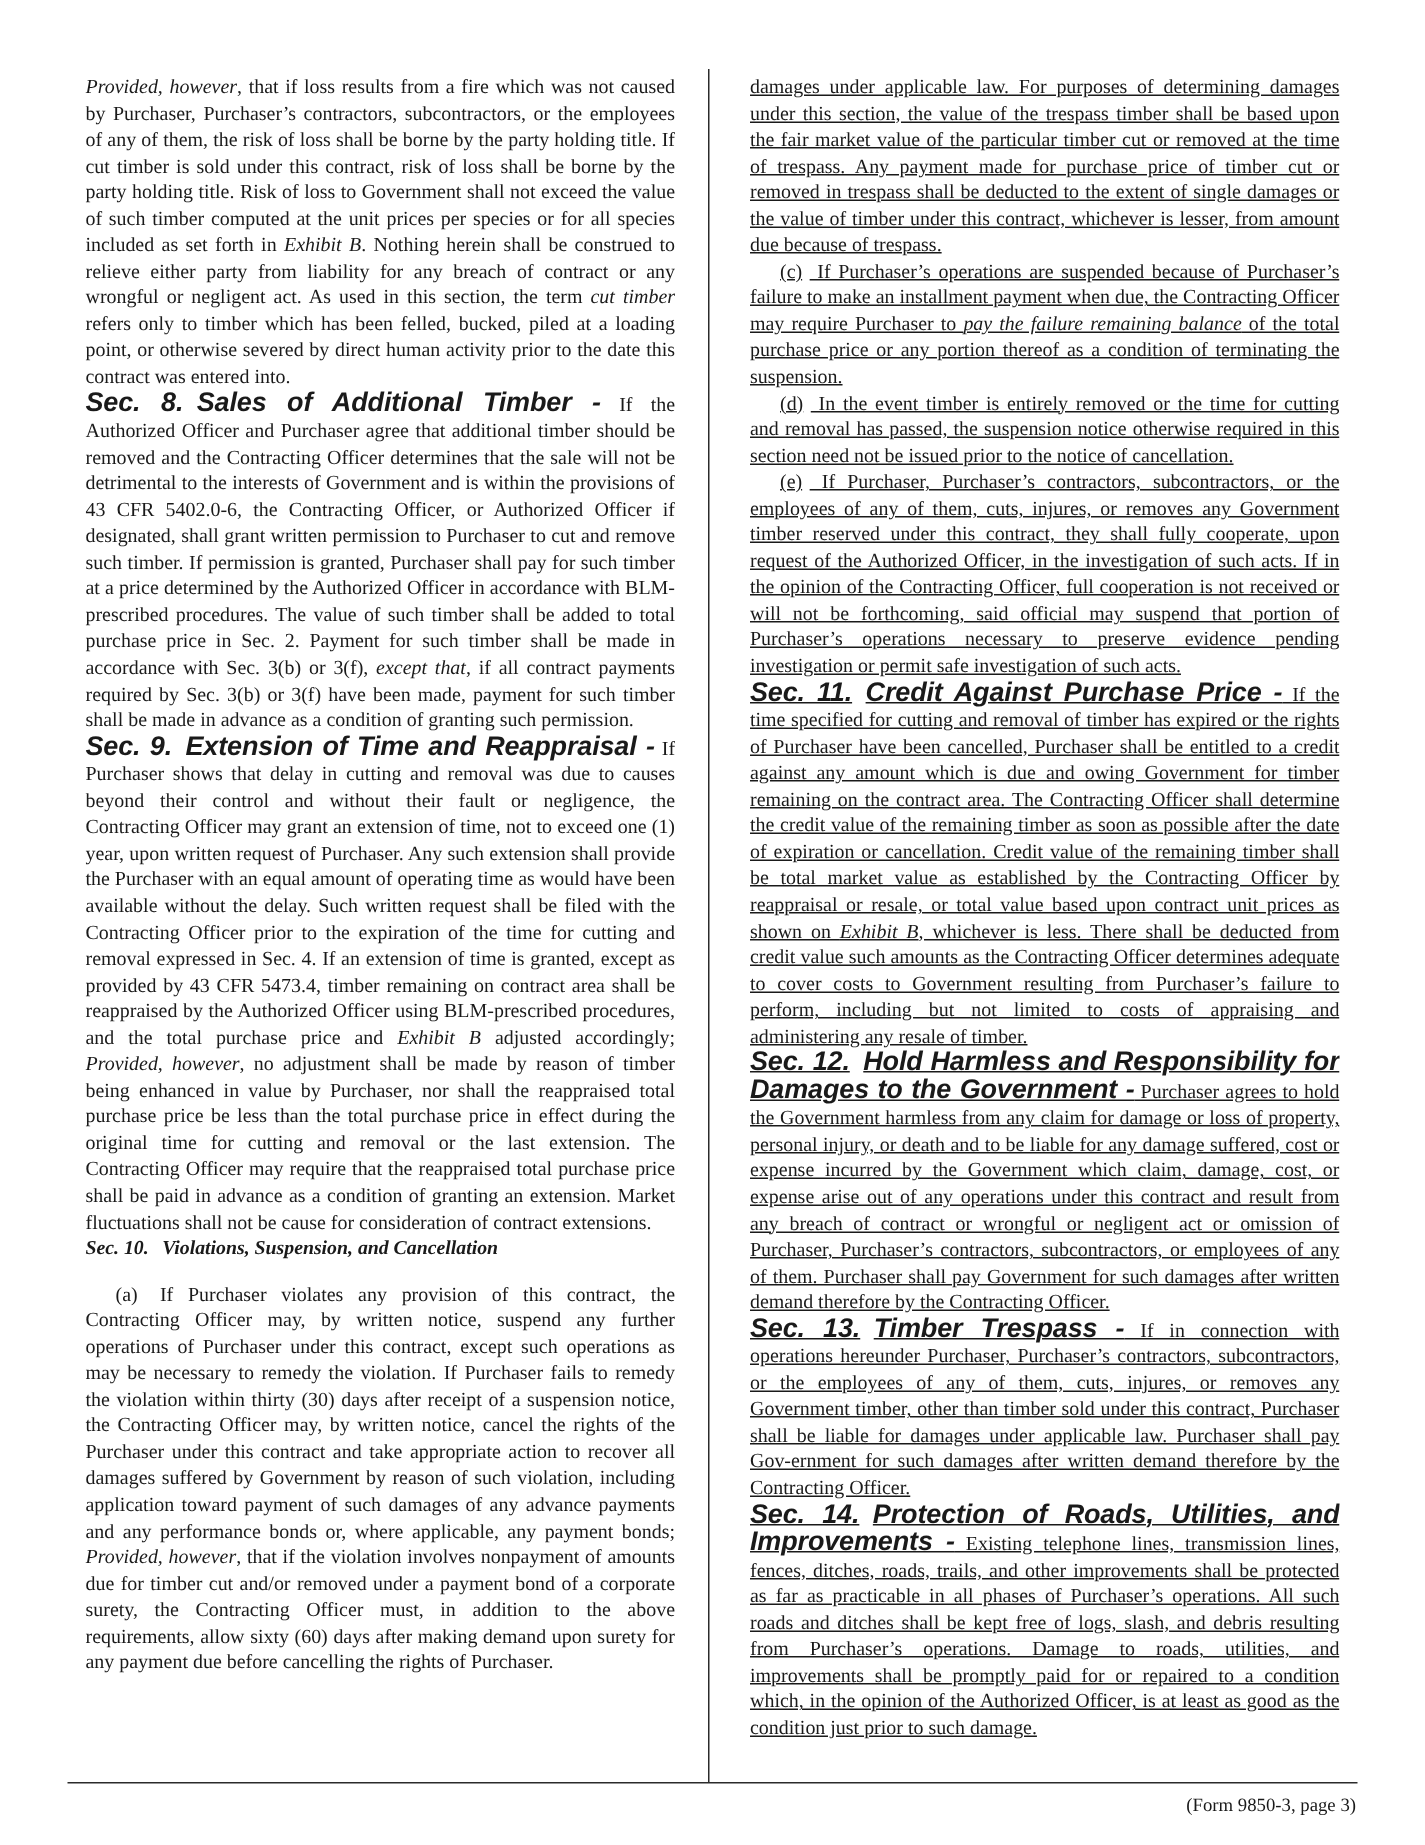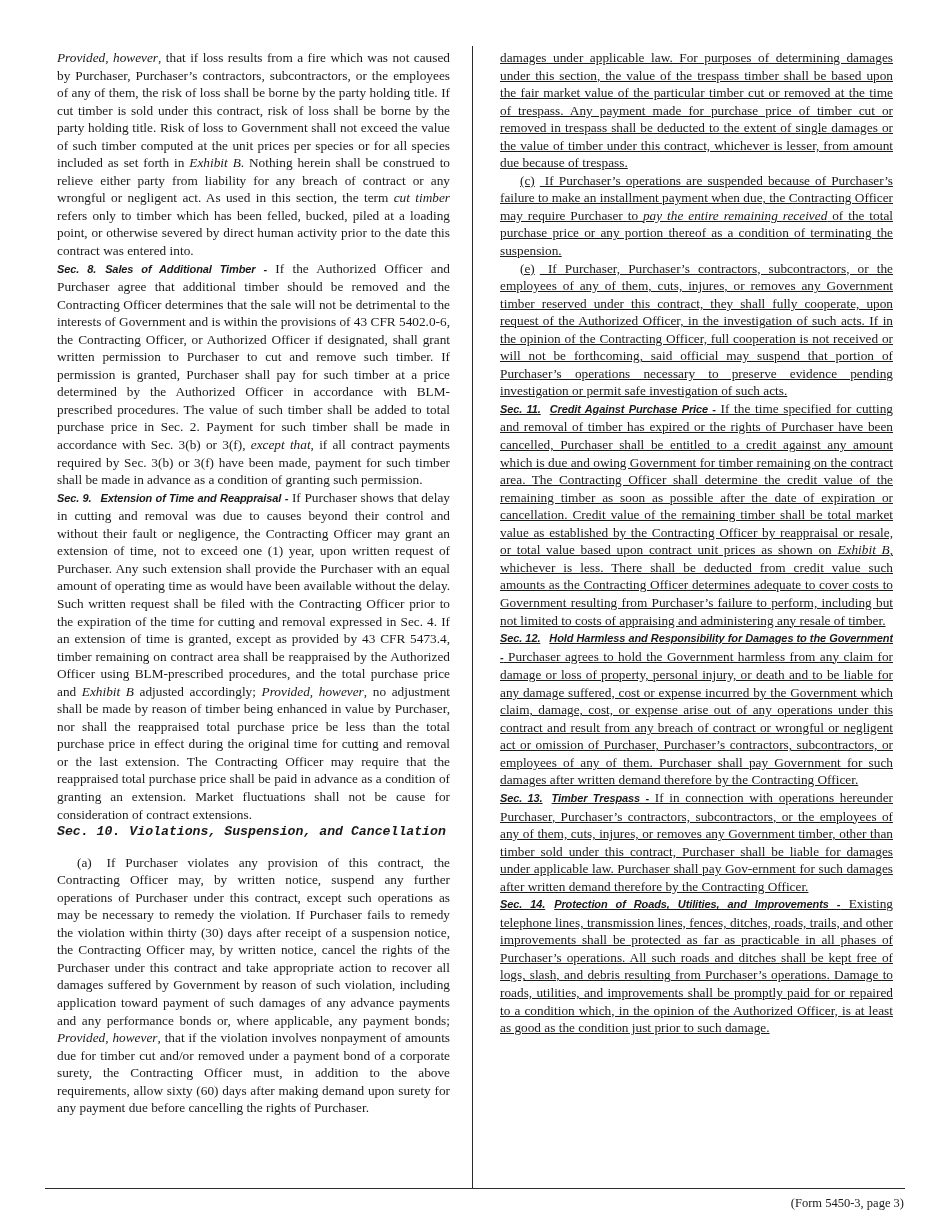--- a/index.html
+++ b/index.html
@@ -88,30 +88,30 @@
 
   .lbl {
     
     margin-right: 5px;
   }
 
   .hd {
     font-family: "Liberation Sans", "DejaVu Sans", sans-serif;
     font-weight: bold;
     font-style: italic;
-    font-size: 11px;
+    font-size: 18px;
     letter-spacing: -0.1px;
     margin-top: 28px;
   }
   .hd-sp { display: inline-block; width: 9px; }
 
   
   p.headline {
     margin: 0;
-    font-family: Liberation Mono, monospace;
+    font-family: Liberation Serif, serif;
     font-weight: bold;
     font-style: italic;
     font-size: 13.2px;
     line-height: 17.55px;
     text-align: left;
     color: #1a1a1a;
   }
 
   i, .it { font-style: italic; }
 </style>
@@ -123,26 +123,27 @@
   <div class="columns">
     <div class="col col-left">
         <p class="body"><i>Provided, however</i>, that if loss results from a fire which was not caused by Purchaser, Purchaser’s contractors, subcontractors, or the employees of any of them, the risk of loss shall be borne by the party holding title. If cut timber is sold under this contract, risk of loss shall be borne by the party holding title. Risk of loss to Government shall not exceed the value of such timber computed at the unit prices per species or for all species included as set forth in <i>Exhibit B</i>. Nothing herein shall be construed to relieve either party from liability for any breach of contract or any wrongful or negligent act. As used in this section, the term <i>cut timber</i> refers only to timber which has been felled, bucked, piled at a loading point, or otherwise severed by direct human activity prior to the date this contract was entered into.</p>
         <p class="body gap"><span class="hd">Sec. 8.<span class="hd-sp"></span>Sales of Additional Timber -</span> If the Authorized Officer and Purchaser agree that additional timber should be removed and the Contracting Officer determines that the sale will not be detrimental to the interests of Government and is within the provisions of 43 CFR 5402.0-6, the Contracting Officer, or Authorized Officer if designated, shall grant written permission to Purchaser to cut and remove such timber. If permission is granted, Purchaser shall pay for such timber at a price determined by the Authorized Officer in accordance with BLM-prescribed procedures. The value of such timber shall be added to total purchase price in Sec. 2. Payment for such timber shall be made in accordance with Sec. 3(b) or 3(f), <i>except that</i>, if all contract payments required by Sec. 3(b) or 3(f) have been made, payment for such timber shall be made in advance as a condition of granting such permission.</p>
         <p class="body gap"><span class="hd">Sec. 9.<span class="hd-sp"></span>Extension of Time and Reappraisal -</span> If Purchaser shows that delay in cutting and removal was due to causes beyond their control and without their fault or negligence, the Contracting Officer may grant an extension of time, not to exceed one (1) year, upon written request of Purchaser. Any such extension shall provide the Purchaser with an equal amount of operating time as would have been available without the delay. Such written request shall be filed with the Contracting Officer prior to the expiration of the time for cutting and removal expressed in Sec. 4. If an extension of time is granted, except as provided by 43 CFR 5473.4, timber remaining on contract area shall be reappraised by the Authorized Officer using BLM-prescribed procedures, and the total purchase price and <i>Exhibit B</i> adjusted accordingly; <i>Provided, however</i>, no adjustment shall be made by reason of timber being enhanced in value by Purchaser, nor shall the reappraised total purchase price be less than the total purchase price in effect during the original time for cutting and removal or the last extension. The Contracting Officer may require that the reappraised total purchase price shall be paid in advance as a condition of granting an extension. Market fluctuations shall not be cause for consideration of contract extensions.</p>
         <p class="headline gap">Sec. 10.<span class="hd-sp"></span>Violations, Suspension, and Cancellation</p>
         <p class="body indent gap"><span class="lbl">(a)</span> If Purchaser violates any provision of this contract, the Contracting Officer may, by written notice, suspend any further operations of Purchaser under this contract, except such operations as may be necessary to remedy the violation. If Purchaser fails to remedy the violation within thirty (30) days after receipt of a suspension notice, the Contracting Officer may, by written notice, cancel the rights of the Purchaser under this contract and take appropriate action to recover all damages suffered by Government by reason of such violation, including application toward payment of such damages of any advance payments and any performance bonds or, where applicable, any payment bonds; <i>Provided, however</i>, that if the violation involves nonpayment of amounts due for timber cut and/or removed under a payment bond of a corporate surety, the Contracting Officer must, in addition to the above requirements, allow sixty (60) days after making demand upon surety for any payment due before cancelling the rights of Purchaser.</p>
       </div>
     <div class="col col-right">
         <p class="body">damages under applicable law. For purposes of determining damages under this section, the value of the trespass timber shall be based upon the fair market value of the particular timber cut or removed at the time of trespass. Any payment made for purchase price of timber cut or removed in trespass shall be deducted to the extent of single damages or the value of timber under this contract, whichever is lesser, from amount due because of trespass.</p>
-        <p class="body indent gap"><span class="lbl">(c)</span> If Purchaser’s operations are suspended because of Purchaser’s failure to make an installment payment when due, the Contracting Officer may require Purchaser to <i>pay the entire remaining received</i> of the total purchase price or any portion thereof as a condition of terminating the suspension.</p>
+        <p class="body indent gap"><span class="lbl">(c)</span> If Purchaser’s operations are suspended because of Purchaser’s failure to make an installment payment when due, the Contracting Officer may require Purchaser to <i>pay the failure remaining balance</i> of the total purchase price or any portion thereof as a condition of terminating the suspension.</p>
+        <p class="body indent gap"><span class="lbl">(d)</span> In the event timber is entirely removed or the time for cutting and removal has passed, the suspension notice otherwise required in this section need not be issued prior to the notice of cancellation.</p>
         <p class="body indent gap"><span class="lbl">(e)</span> If Purchaser, Purchaser’s contractors, subcontractors, or the employees of any of them, cuts, injures, or removes any Government timber reserved under this contract, they shall fully cooperate, upon request of the Authorized Officer, in the investigation of such acts. If in the opinion of the Contracting Officer, full cooperation is not received or will not be forthcoming, said official may suspend that portion of Purchaser’s operations necessary to preserve evidence pending investigation or permit safe investigation of such acts.</p>
         <p class="body gap"><span class="hd">Sec. 11.<span class="hd-sp"></span>Credit Against Purchase Price -</span> If the time specified for cutting and removal of timber has expired or the rights of Purchaser have been cancelled, Purchaser shall be entitled to a credit against any amount which is due and owing Government for timber remaining on the contract area. The Contracting Officer shall determine the credit value of the remaining timber as soon as possible after the date of expiration or cancellation. Credit value of the remaining timber shall be total market value as established by the Contracting Officer by reappraisal or resale, or total value based upon contract unit prices as shown on <i>Exhibit B</i>, whichever is less. There shall be deducted from credit value such amounts as the Contracting Officer determines adequate to cover costs to Government resulting from Purchaser’s failure to perform, including but not limited to costs of appraising and administering any resale of timber.</p>
         <p class="body gap"><span class="hd">Sec. 12.<span class="hd-sp"></span>Hold Harmless and Responsibility for Damages to the Government -</span> Purchaser agrees to hold the Government harmless from any claim for damage or loss of property, personal injury, or death and to be liable for any damage suffered, cost or expense incurred by the Government which claim, damage, cost, or expense arise out of any operations under this contract and result from any breach of contract or wrongful or negligent act or omission of Purchaser, Purchaser’s contractors, subcontractors, or employees of any of them. Purchaser shall pay Government for such damages after written demand therefore by the Contracting Officer.</p>
         <p class="body gap"><span class="hd">Sec. 13.<span class="hd-sp"></span>Timber Trespass -</span> If in connection with operations hereunder Purchaser, Purchaser’s contractors, subcontractors, or the employees of any of them, cuts, injures, or removes any Government timber, other than timber sold under this contract, Purchaser shall be liable for damages under applicable law. Purchaser shall pay Gov-ernment for such damages after written demand therefore by the Contracting Officer.</p>
         <p class="body gap"><span class="hd">Sec. 14.<span class="hd-sp"></span>Protection of Roads, Utilities, and Improvements -</span> Existing telephone lines, transmission lines, fences, ditches, roads, trails, and other improvements shall be protected as far as practicable in all phases of Purchaser’s operations. All such roads and ditches shall be kept free of logs, slash, and debris resulting from Purchaser’s operations. Damage to roads, utilities, and improvements shall be promptly paid for or repaired to a condition which, in the opinion of the Authorized Officer, is at least as good as the condition just prior to such damage.</p>
       </div>
   </div>
 
   <div class="divider"></div>
   <div class="footer-rule"></div>
-  <div class="footer-note">(Form 5450-3, page 3)</div>
+  <div class="footer-note">(Form 9850-3, page 3)</div>
 
 </div>
 
 </body></html>

